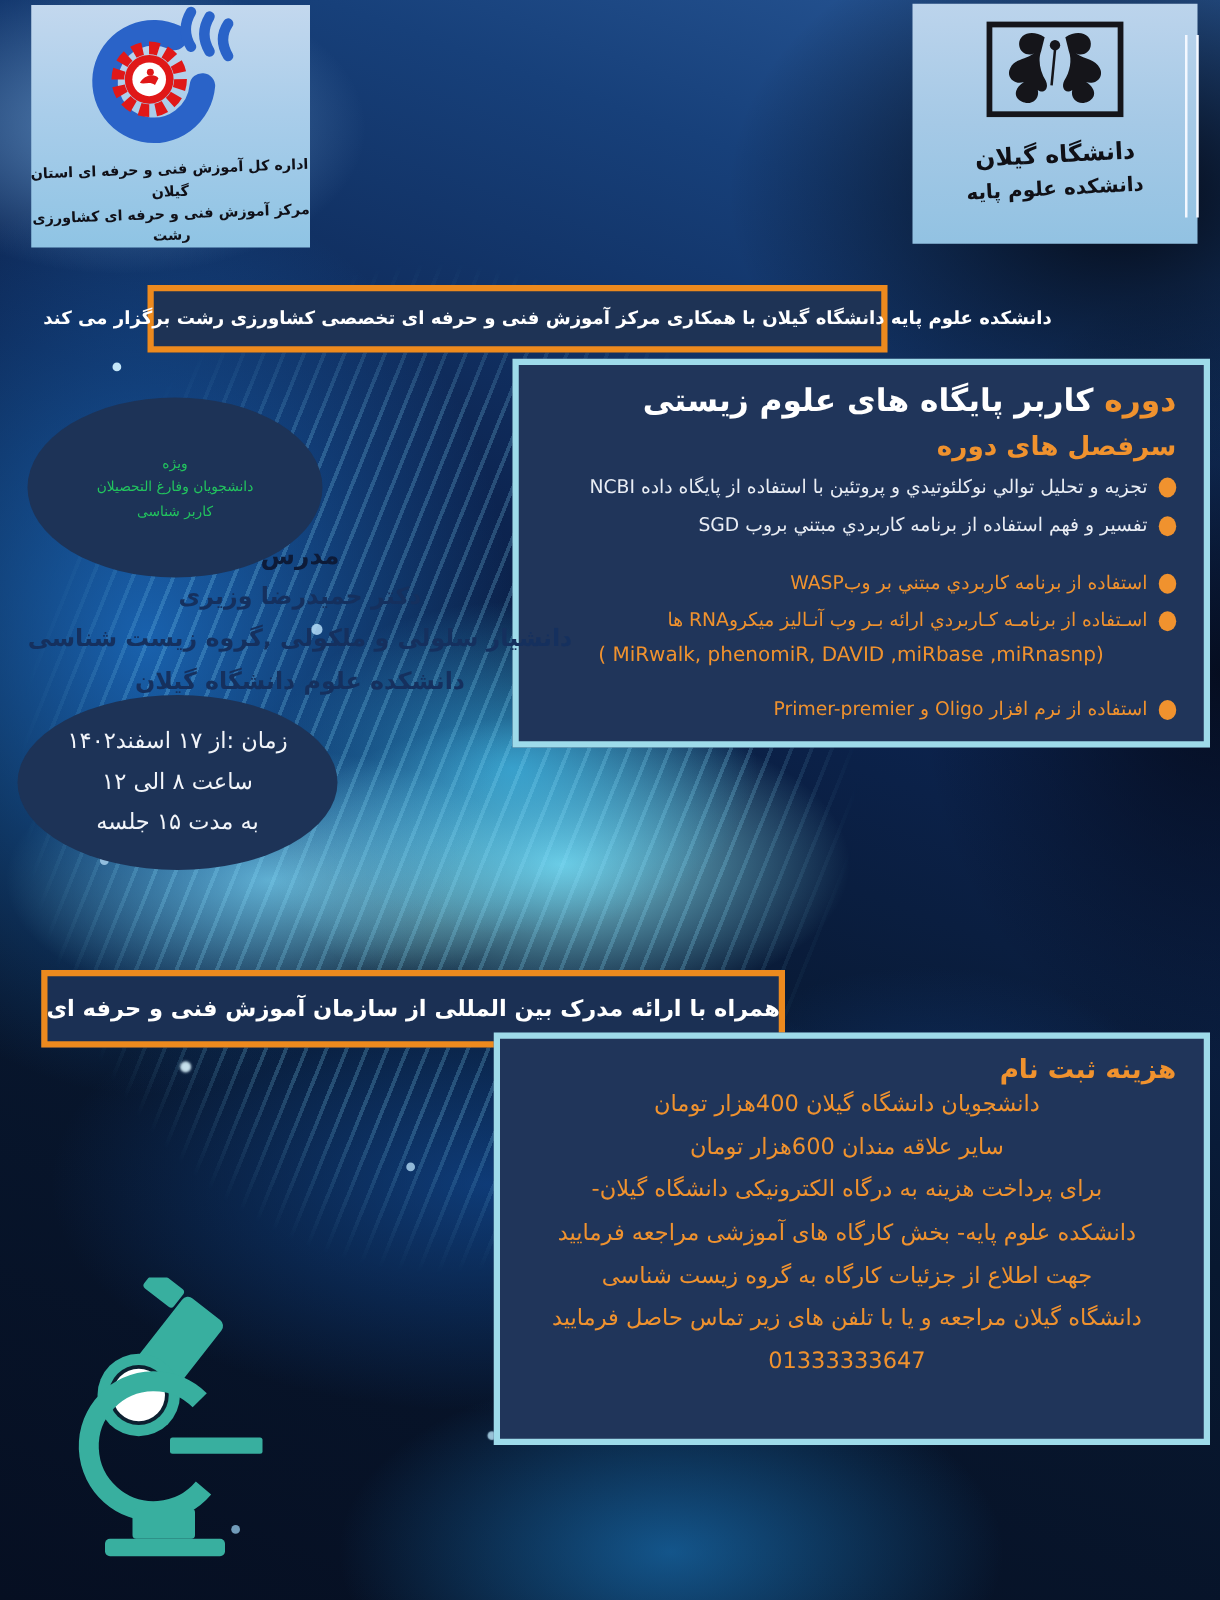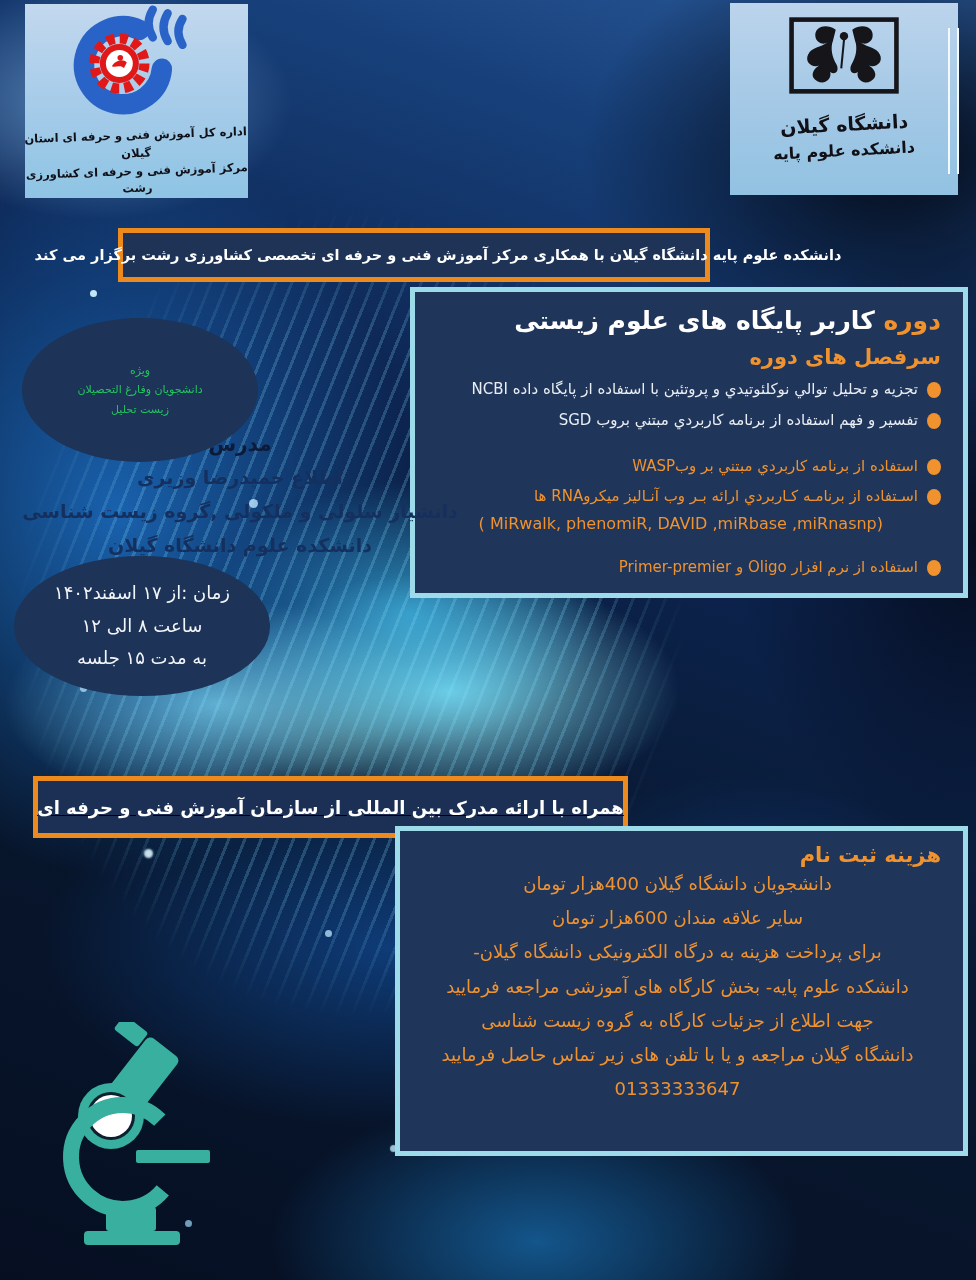--- a/index.html
+++ b/index.html
@@ -97,21 +97,21 @@
   .schedule-oval{
     position:absolute;left:14px;top:556px;width:256px;height:140px;z-index:2;
     background:#1d3357;border-radius:50%;
     display:flex;flex-direction:column;align-items:center;justify-content:center;
     color:#f2f5fa;font-size:18px;line-height:1.8;text-align:center;white-space:nowrap;
   }
   
   .certificate-band{
     position:absolute;left:33px;top:776px;width:595px;height:62px;z-index:2;
     background:#1b3054;border:5px solid #ED8A1E;box-sizing:border-box;
-    display:flex;align-items:center;justify-content:center;text-decoration:underline;
+    display:flex;align-items:center;justify-content:center;
   }
   .certificate-band span{color:#fff;font-weight:bold;font-size:18px;white-space:nowrap;}
   
   .registration-box{
     position:absolute;left:395px;top:826px;width:573px;height:330px;z-index:3;
     background:#20355a;border:5px solid #9EDBEA;box-sizing:border-box;
     padding:12px 22px 8px 14px;
   }
   .reg-title{font-size:21px;font-weight:bold;color:#F0922E;text-align:right;}
   .reg-line{font-size:18px;color:#F0922E;text-align:center;line-height:1.9;}
@@ -192,26 +192,26 @@
       <div class="topic gap">
         <span class="dot"></span>
         <span class="topic-text orange">استفاده از نرم افزار Oligo و Primer-premier</span>
       </div>
     </div>
   </div>
 
   <div class="audience-oval rtl">
     <div>ویژه</div>
     <div>دانشجویان وفارغ التحصیلان</div>
-    <div>زیست تحلیل</div>
+    <div>کاربر شناسی</div>
   </div>
 
   <div class="instructor rtl">
     <div class="label">مدرس</div>
-    <div class="line">اطلاع حمیدرضا وزیری</div>
+    <div class="line">دکتر حمیدرضا وزیری</div>
     <div class="line">دانشیار سلولی و ملکولی ,گروه زیست شناسی</div>
     <div class="line">دانشکده علوم دانشگاه گیلان</div>
   </div>
 
   <div class="schedule-oval rtl">
     <div>زمان :از ۱۷ اسفند۱۴۰۲</div>
     <div>ساعت ۸ الی ۱۲</div>
     <div>به مدت ۱۵ جلسه</div>
   </div>
 

